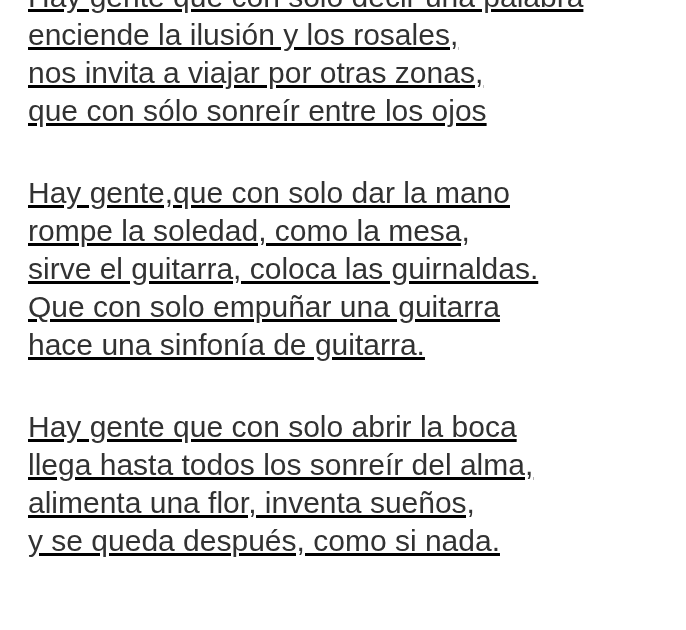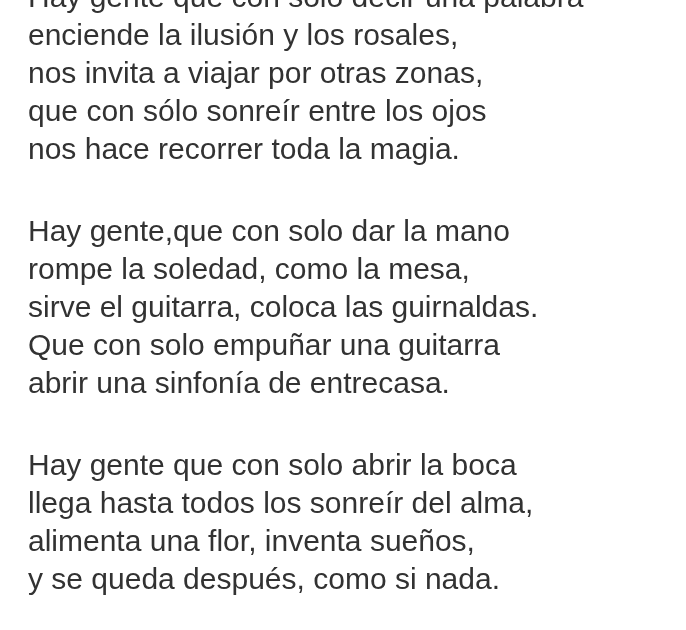--- a/index.html
+++ b/index.html
@@ -7,20 +7,21 @@
     padding: 0;
     background: #ffffff;
   }
   .page {
     position: relative;
     width: 686px;
     height: 630px;
     background: #ffffff;
     overflow: hidden;
     font-family: "Liberation Sans", sans-serif;
+    text-decoration: underline;
   }
   .poem {
     margin: -22px 0 0 28px;
     font-size: 30px;
     line-height: 38px;
     color: #323232;
     letter-spacing: 0px;
     white-space: nowrap;
   }
   .stanza {
@@ -35,29 +36,28 @@
 <body>
 
 <div class="page">
   <div class="poem">
 
     <p class="stanza">
       <span class="line">Hay gente que con solo decir una palabra</span>
       <span class="line">enciende la ilusión y los rosales,</span>
       <span class="line">nos invita a viajar por otras zonas,</span>
       <span class="line">que con sólo sonreír entre los ojos</span>
-      <span class="line">nos hace recorrer toda la magia.</span>
     </p>
 
     <p class="stanza">
       <span class="line">Hay gente,que con solo dar la mano</span>
       <span class="line">rompe la soledad, como la mesa,</span>
       <span class="line">sirve el guitarra, coloca las guirnaldas.</span>
       <span class="line">Que con solo empuñar una guitarra</span>
-      <span class="line">abrir una sinfonía de entrecasa.</span>
+      <span class="line">hace una sinfonía de guitarra.</span>
     </p>
 
     <p class="stanza">
       <span class="line">Hay gente que con solo abrir la boca</span>
       <span class="line">llega hasta todos los sonreír del alma,</span>
       <span class="line">alimenta una flor, inventa sueños,</span>
       <span class="line">y se queda después, como si nada.</span>
     </p>
 
   </div>

